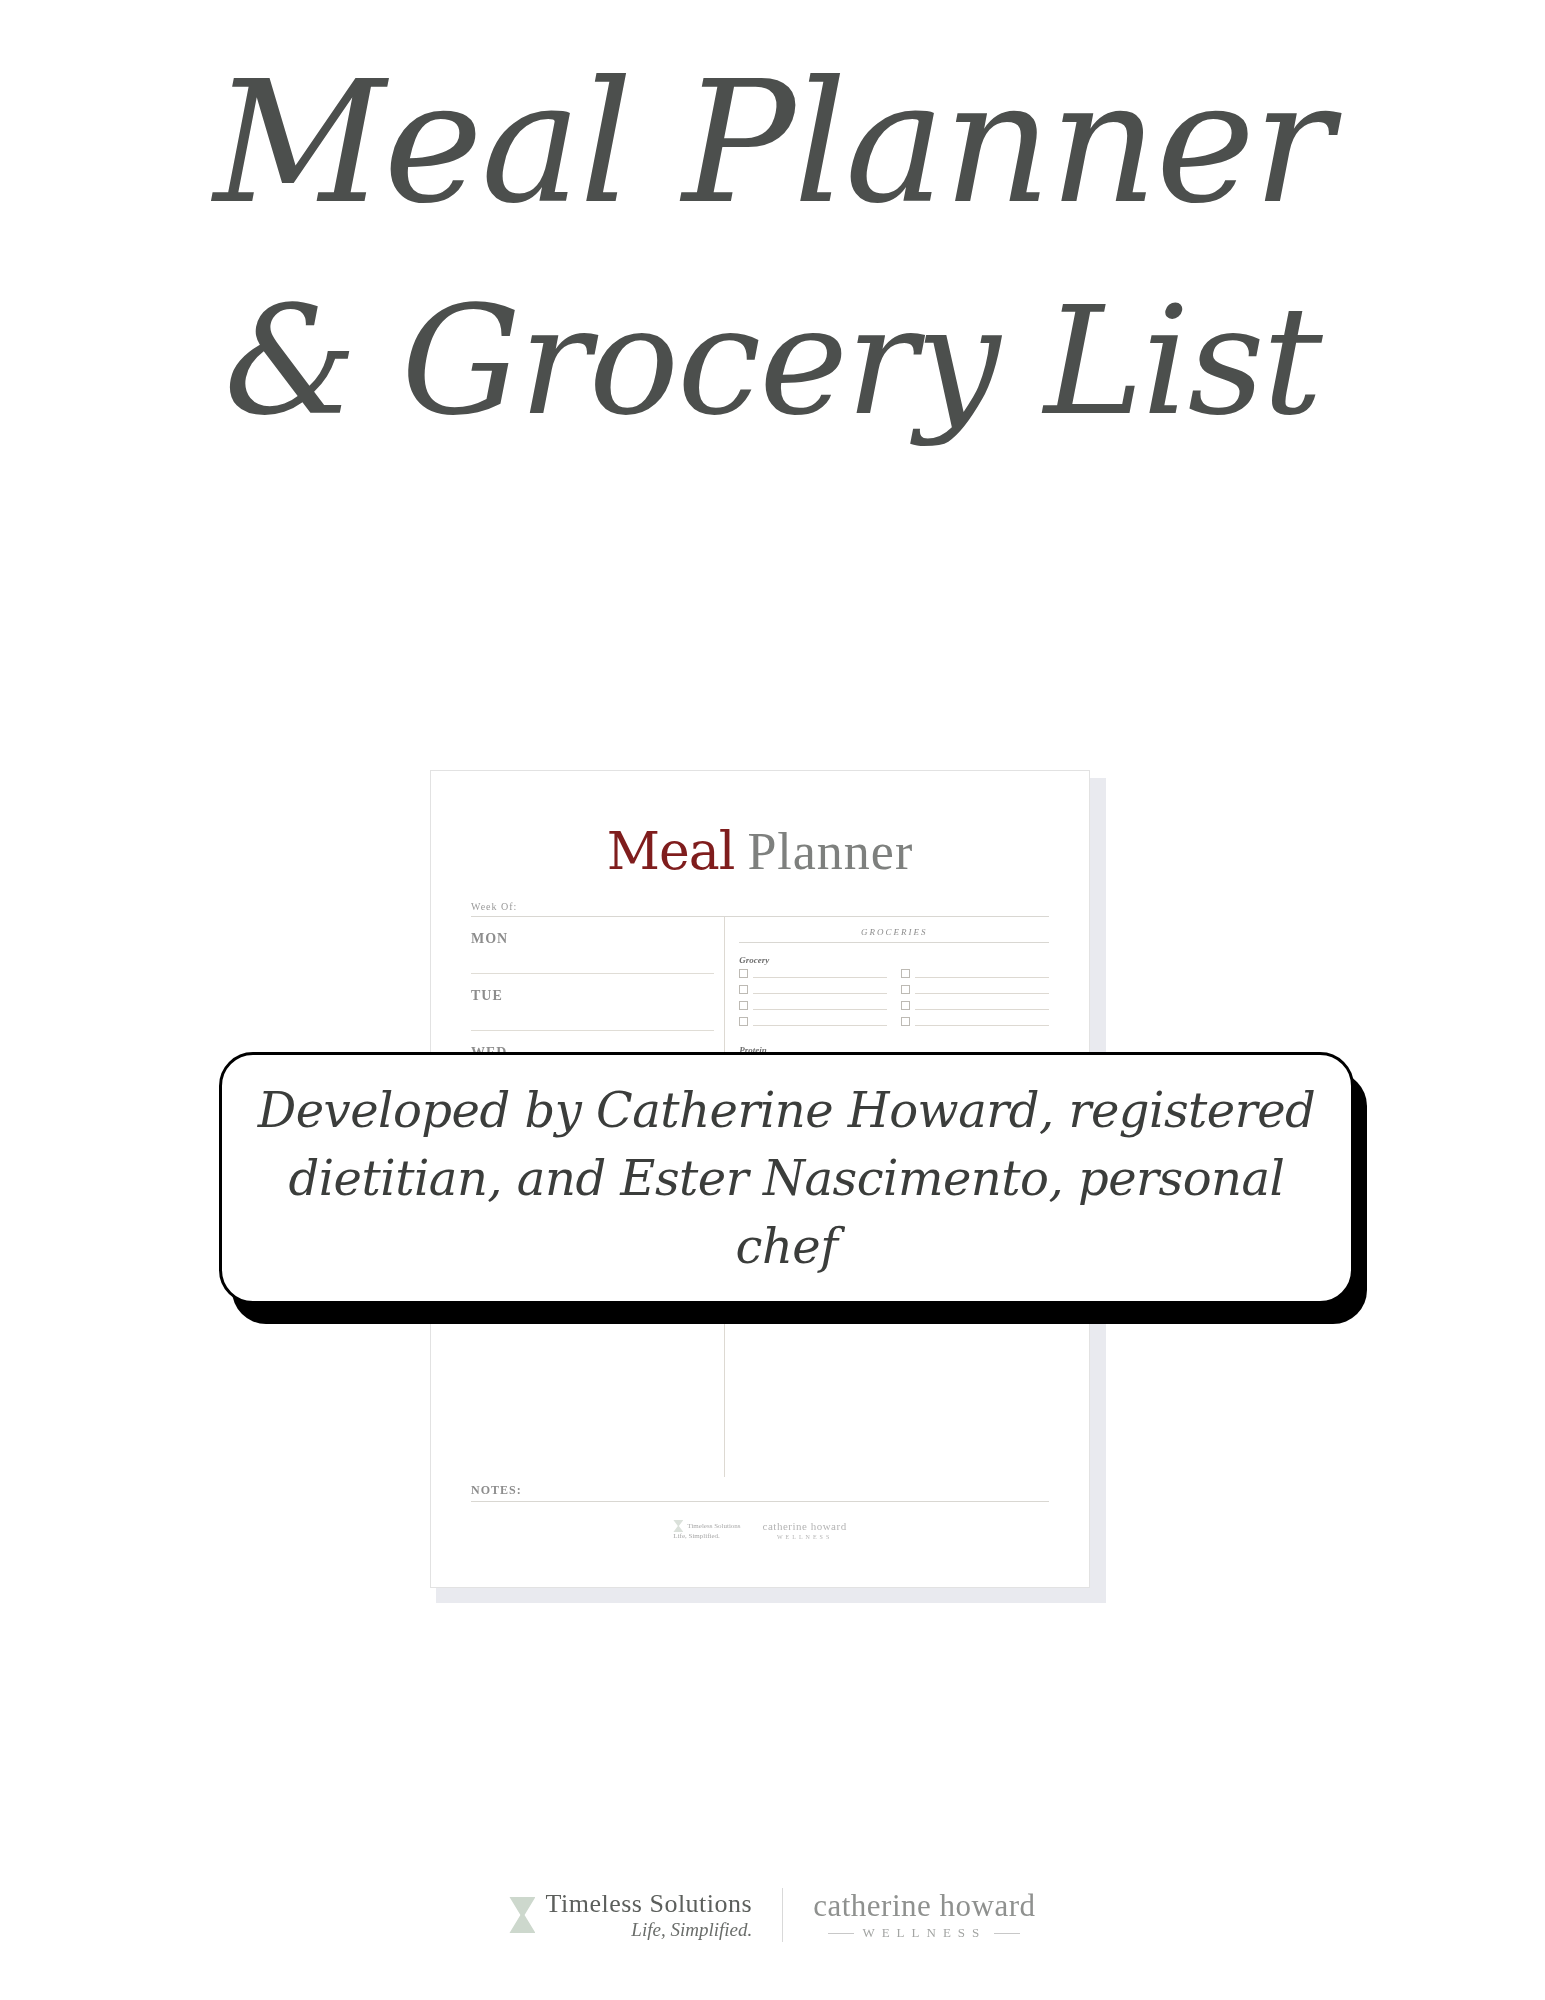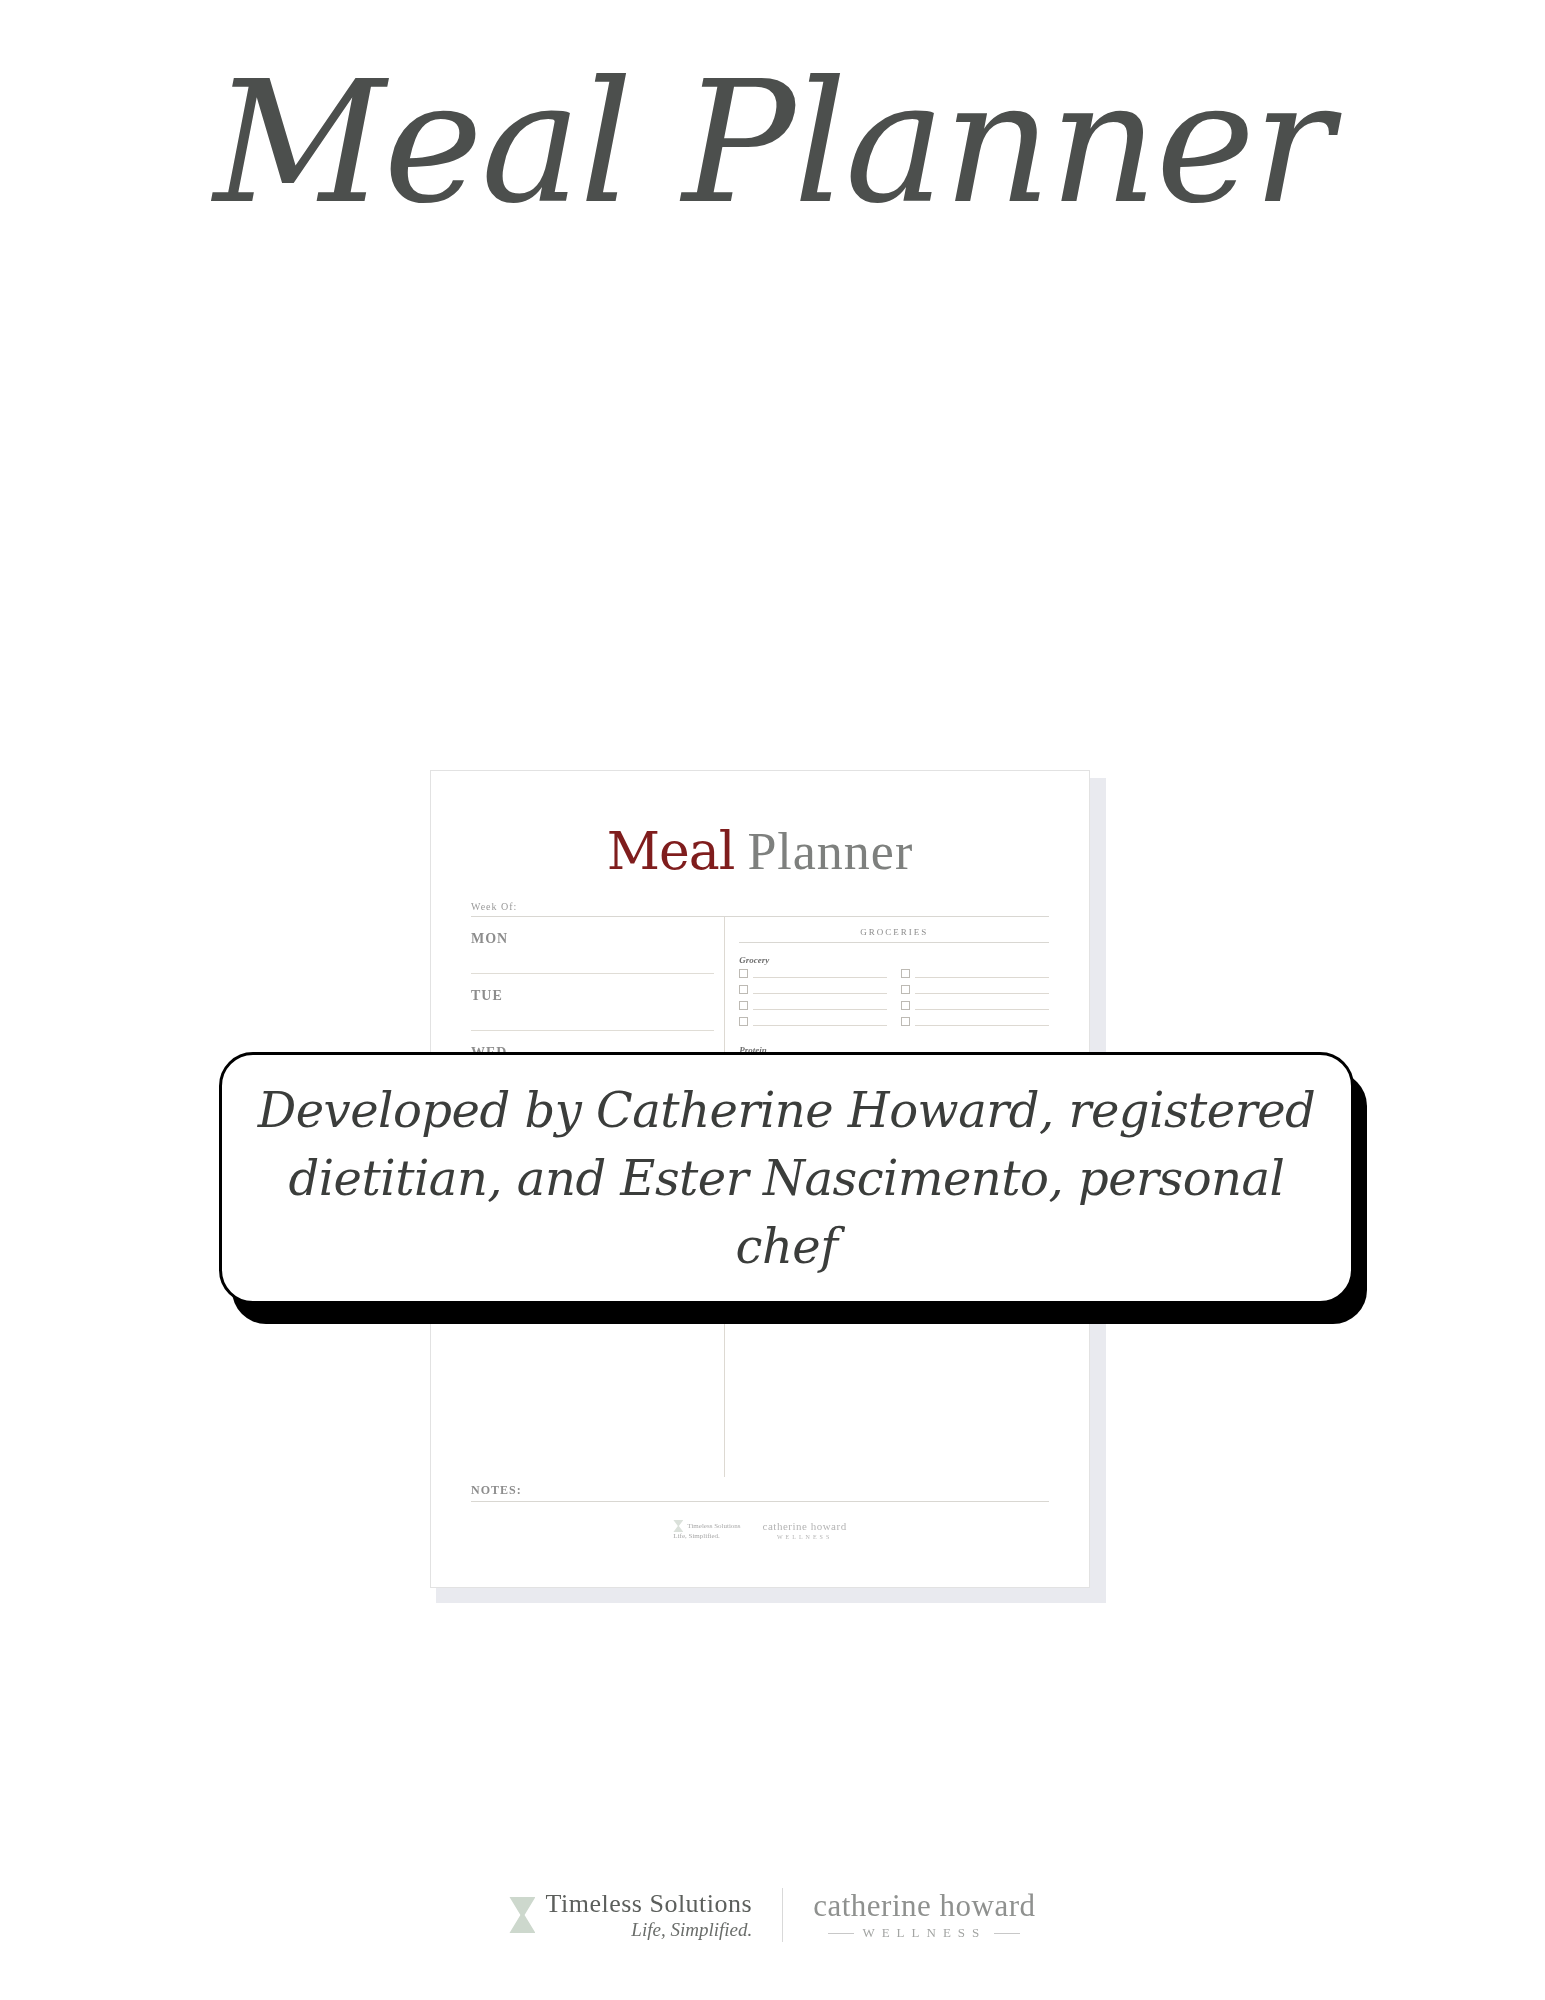--- a/index.html
+++ b/index.html
@@ -122,20 +122,21 @@
   .pv-dayline {
     border-top: 1px solid #e0ddd6;
     margin-top: 26px;
   }
   .pv-groceries {
     text-align: center;
     font-size: 9px;
     color: #8d8d8d;
     letter-spacing: 2px;
     margin-top: 10px;
+    font-style: italic;
   }
   .pv-grule {
     border-top: 1px solid #d9d7d2;
     margin-top: 5px;
   }
   .pv-cat {
     font-size: 9px;
     font-style: italic;
     font-weight: bold;
     color: #6e6e6e;
@@ -312,20 +313,21 @@
     height: 1px;
     background: #c8c8c8;
     display: inline-block;
   }
 </style>
 </head>
 <body>
 
 <div class="cover-title">
   <span class="line1">Meal Planner</span>
+  <span class="line2">&amp; Grocery List</span>
 </div>
 
 <div class="preview-wrap">
   <div class="preview-shadow"></div>
   <div class="preview-page">
 
     <div class="pv-title">
       <span class="em">Meal</span>
       <span class="reg">Planner</span>
     </div>

